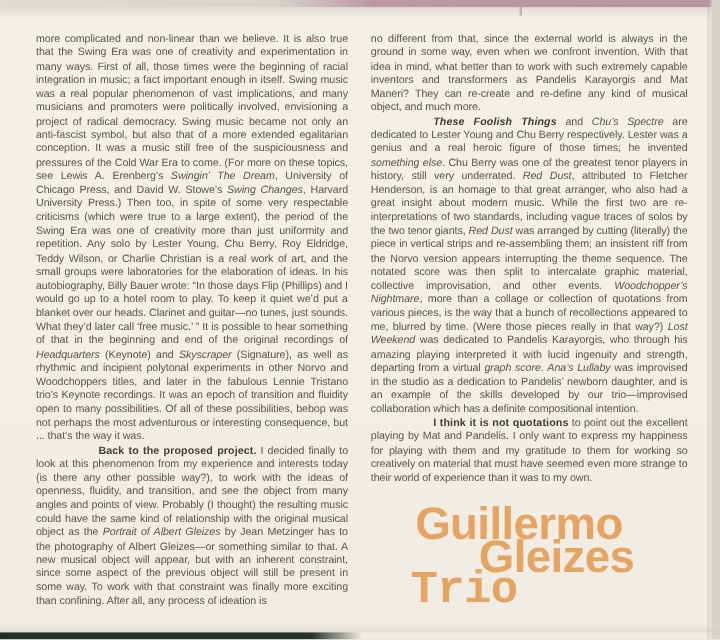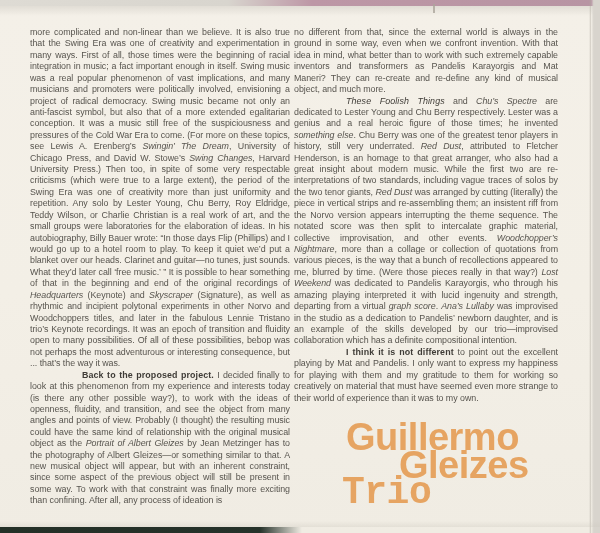--- a/index.html
+++ b/index.html
@@ -17,26 +17,26 @@
     background:linear-gradient(to left,rgba(176,170,160,.55),rgba(176,170,160,0));}
   .bottom-line{position:absolute;left:0;top:527px;width:302px;height:6px;
     background:linear-gradient(to right,#243027 0%,#26322a 86%,rgba(38,50,42,0) 100%);}
   .bottom-soft{position:absolute;left:0;top:521px;width:600px;height:6px;
     background:linear-gradient(180deg,rgba(205,200,190,0),rgba(205,200,190,.35));}
   .top-mark{position:absolute;left:433px;top:4px;width:2px;height:9px;background:#aba59b;opacity:.8;}
   
   .col{position:absolute;top:27px;font-size:8.9px;line-height:11.42px;
     letter-spacing:-0.05px;color:#57544e;text-align:justify;}
   .col-left{left:30px;width:260px;}
-  .col-right{left:294px;width:264px;}
+  .col-right{left:309px;width:264px;}
   .col p{margin:0;}
   .col p.lead{text-indent:52px;}
   .s-i{font-style:italic;}
   .s-b{font-weight:bold;color:#3f3c37;letter-spacing:.1px;}
-  .s-bi{font-weight:normal;font-style:italic;color:#3f3c37;letter-spacing:.1px;}
+  .s-bi{font-weight:bold;font-style:italic;color:#3f3c37;letter-spacing:.1px;}
   
   .title-line{position:absolute;font-weight:bold;font-size:38px;line-height:1;
     color:#e6a462;letter-spacing:-0.5px;white-space:nowrap;}
   .t1{left:310px;top:418px;margin-left:36px;}
   .t2{left:399px;top:446px;}
   .t3{left:342px;top:474px;font-family:Liberation Mono, monospace;}
 </style>
 </head>
 <body>
 
@@ -50,21 +50,21 @@
   <div class="top-mark"></div>
 
   <div class="col col-left">
     <p><span>more complicated and non-linear than we believe. It is also true that the Swing Era was one of creativity and experimentation in many ways. First of all, those times were the beginning of racial integration in music; a fact important enough in itself. Swing music was a real popular phenomenon of vast implications, and many musicians and promoters were politically involved, envisioning a project of radical democracy. Swing music became not only an anti-fascist symbol, but also that of a more extended egalitarian conception. It was a music still free of the suspiciousness and pressures of the Cold War Era to come. (For more on these topics, see Lewis A. Erenberg’s </span><span class="s-i">Swingin’ The Dream</span><span>, University of Chicago Press, and David W. Stowe’s </span><span class="s-i">Swing Changes</span><span>, Harvard University Press.) Then too, in spite of some very respectable criticisms (which were true to a large extent), the period of the Swing Era was one of creativity more than just uniformity and repetition. Any solo by Lester Young, Chu Berry, Roy Eldridge, Teddy Wilson, or Charlie Christian is a real work of art, and the small groups were laboratories for the elaboration of ideas. In his autobiography, Billy Bauer wrote: “In those days Flip (Phillips) and I would go up to a hotel room to play. To keep it quiet we’d put a blanket over our heads. Clarinet and guitar—no tunes, just sounds. What they’d later call ‘free music.’ ” It is possible to hear something of that in the beginning and end of the original recordings of </span><span class="s-i">Headquarters</span><span> (Keynote) and </span><span class="s-i">Skyscraper</span><span> (Signature), as well as rhythmic and incipient polytonal experiments in other Norvo and Woodchoppers titles, and later in the fabulous Lennie Tristano trio’s Keynote recordings. It was an epoch of transition and fluidity open to many possibilities. Of all of these possibilities, bebop was not perhaps the most adventurous or interesting consequence, but ... that’s the way it was.</span></p>
     <p class="lead"><span class="s-b">Back to the proposed project.</span><span> I decided finally to look at this phenomenon from my experience and interests today (is there any other possible way?), to work with the ideas of openness, fluidity, and transition, and see the object from many angles and points of view. Probably (I thought) the resulting music could have the same kind of relationship with the original musical object as the </span><span class="s-i">Portrait of Albert Gleizes</span><span> by Jean Metzinger has to the photography of Albert Gleizes—or something similar to that. A new musical object will appear, but with an inherent constraint, since some aspect of the previous object will still be present in some way. To work with that constraint was finally more exciting than confining. After all, any process of ideation is</span></p>
   </div>
 
   <div class="col col-right">
     <p><span>no different from that, since the external world is always in the ground in some way, even when we confront invention. With that idea in mind, what better than to work with such extremely capable inventors and transformers as Pandelis Karayorgis and Mat Maneri? They can re-create and re-define any kind of musical object, and much more.</span></p>
     <p class="lead"><span class="s-bi">These Foolish Things</span><span> and </span><span class="s-i">Chu’s Spectre</span><span> are dedicated to Lester Young and Chu Berry respectively. Lester was a genius and a real heroic figure of those times; he invented </span><span class="s-i">something else</span><span>. Chu Berry was one of the greatest tenor players in history, still very underrated. </span><span class="s-i">Red Dust</span><span>, attributed to Fletcher Henderson, is an homage to that great arranger, who also had a great insight about modern music. While the first two are re-interpretations of two standards, including vague traces of solos by the two tenor giants, </span><span class="s-i">Red Dust</span><span> was arranged by cutting (literally) the piece in vertical strips and re-assembling them; an insistent riff from the Norvo version appears interrupting the theme sequence. The notated score was then split to intercalate graphic material, collective improvisation, and other events. </span><span class="s-i">Woodchopper’s Nightmare</span><span>, more than a collage or collection of quotations from various pieces, is the way that a bunch of recollections appeared to me, blurred by time. (Were those pieces really in that way?) </span><span class="s-i">Lost Weekend</span><span> was dedicated to Pandelis Karayorgis, who through his amazing playing interpreted it with lucid ingenuity and strength, departing from a virtual </span><span class="s-i">graph score</span><span>. </span><span class="s-i">Ana’s Lullaby</span><span> was improvised in the studio as a dedication to Pandelis’ newborn daughter, and is an example of the skills developed by our trio—improvised collaboration which has a definite compositional intention.</span></p>
-    <p class="lead"><span class="s-b">I think it is not different</span><span> to point out the excellent playing by Mat and Pandelis. I only want to express my happiness for playing with them and my gratitude to them for working so creatively on material that must have seemed even more strange to their world of experience than it was to my own.</span></p>
+    <p class="lead"><span class="s-b">I think it is not quotations</span><span> to point out the excellent playing by Mat and Pandelis. I only want to express my happiness for playing with them and my gratitude to them for working so creatively on material that must have seemed even more strange to their world of experience than it was to my own.</span></p>
   </div>
 
   <div>
     <div class="title-line t1">Guillermo</div>
     <div class="title-line t2">Gleizes</div>
     <div class="title-line t3">Trio</div>
   </div>
 </div>
 
 </body></html>

